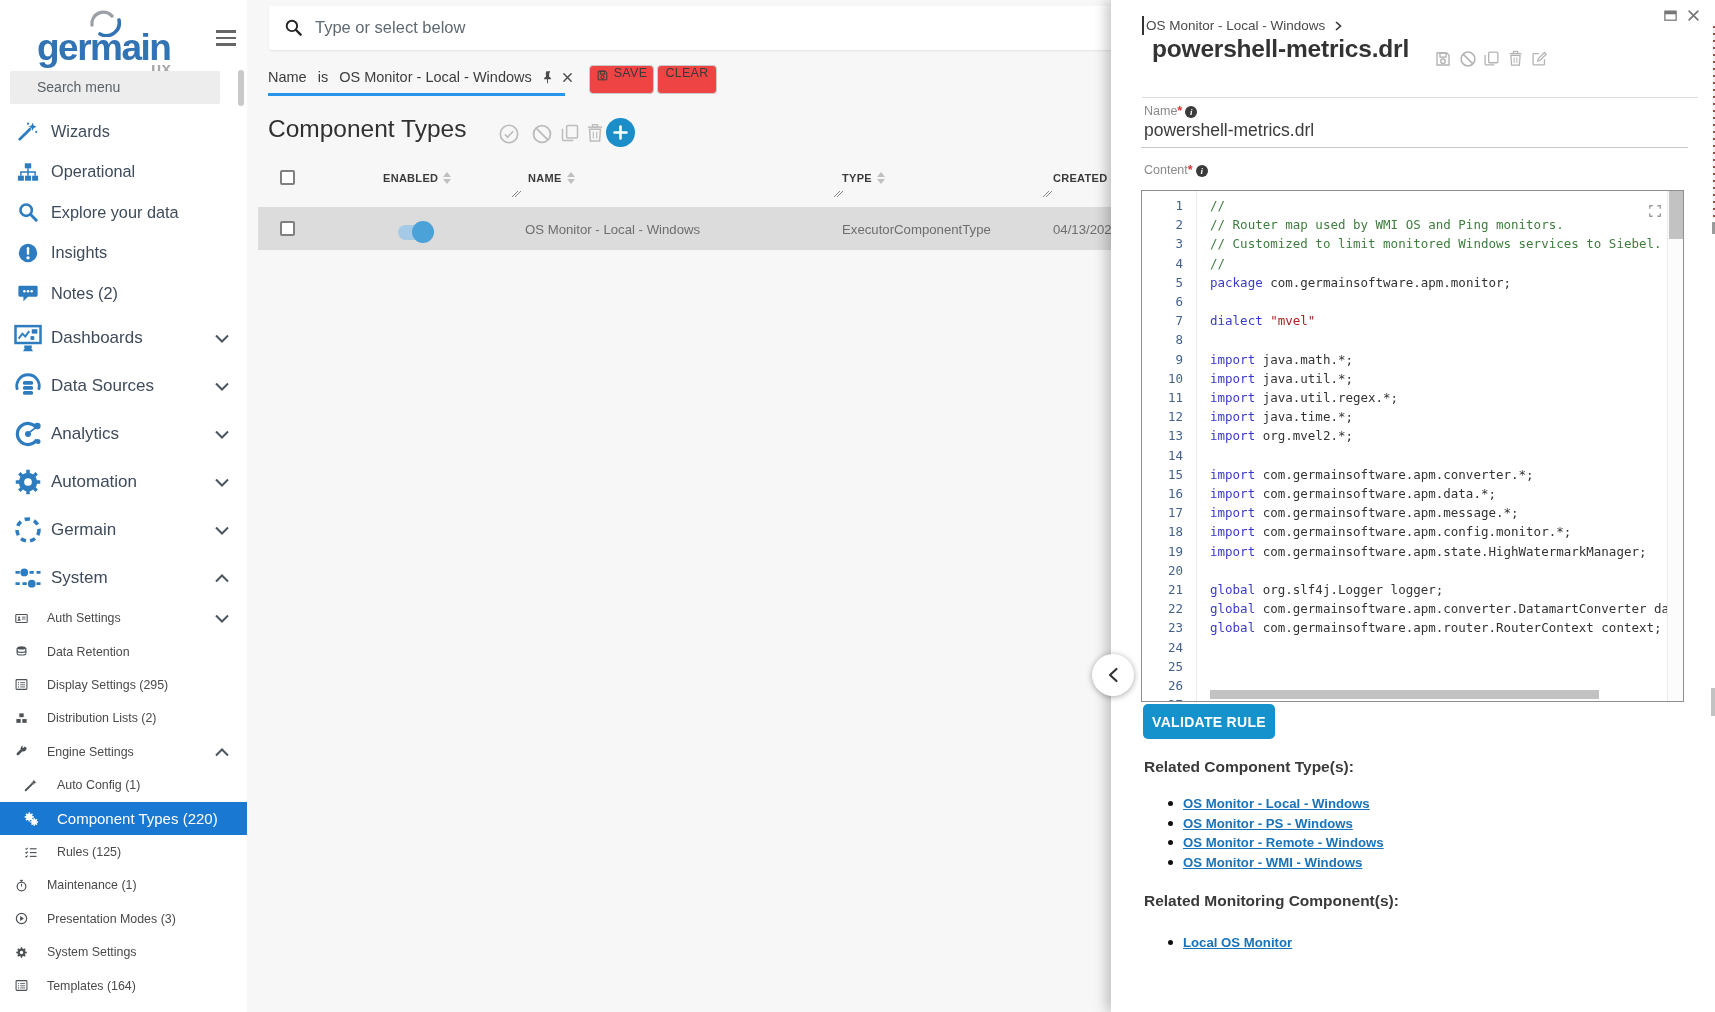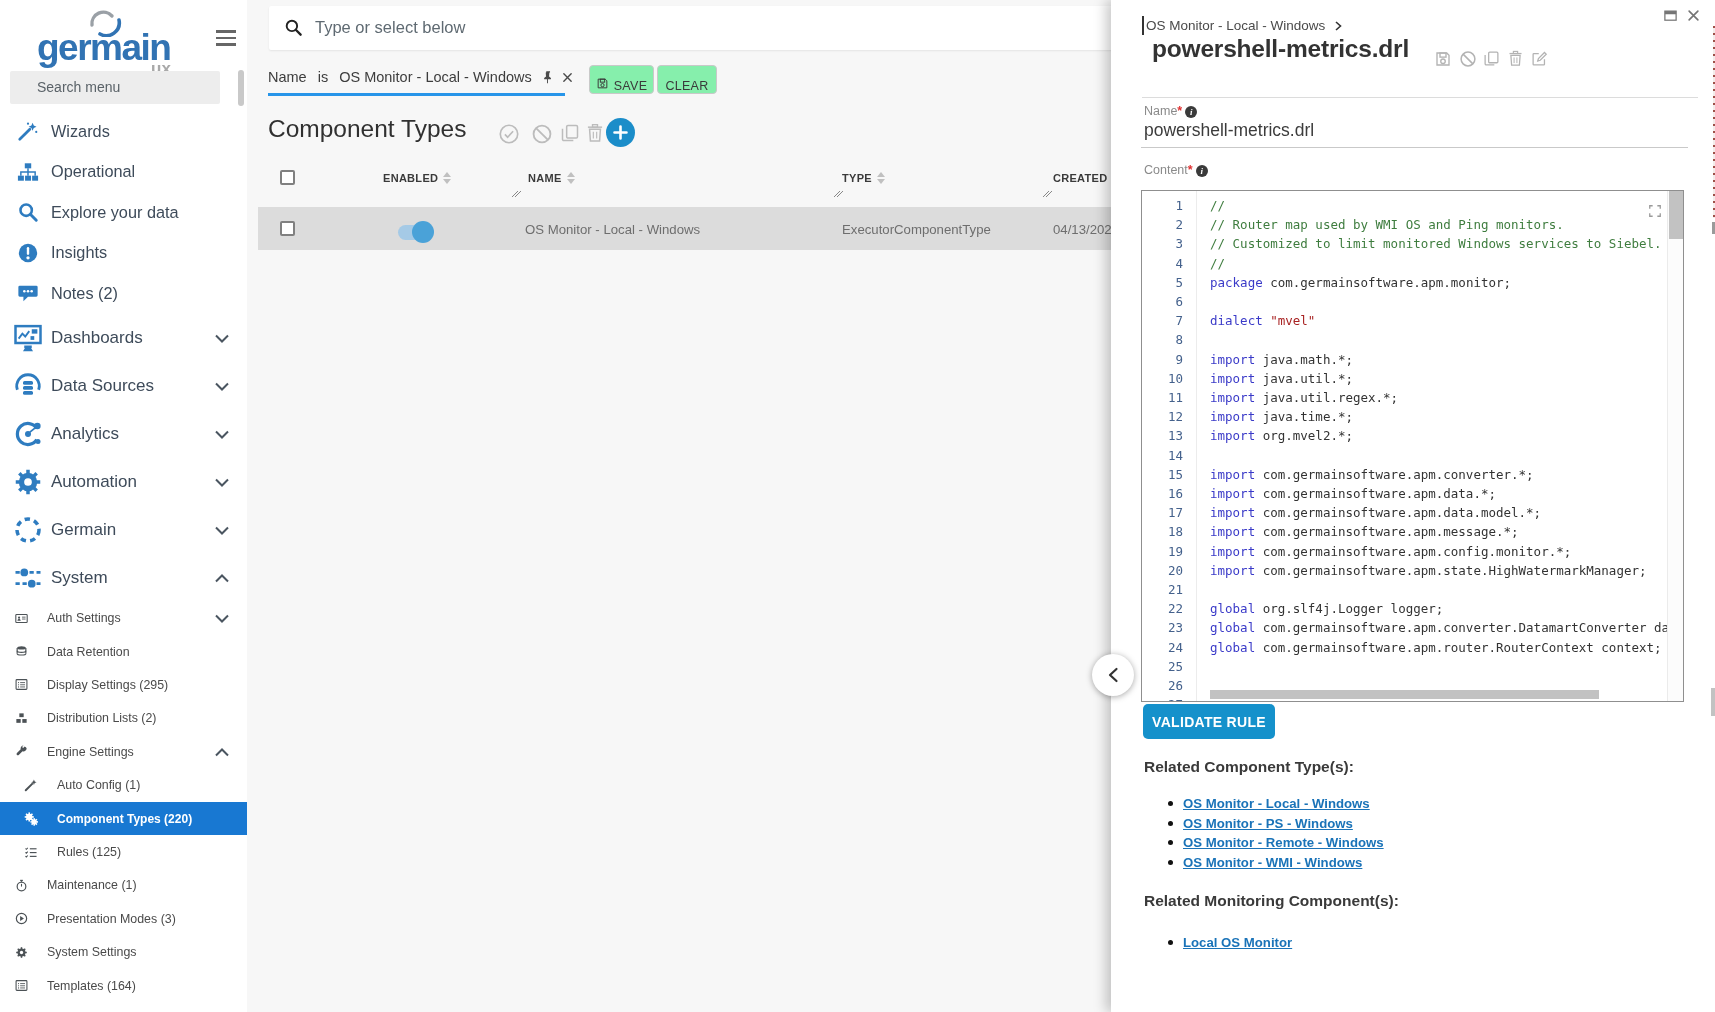--- a/index.html
+++ b/index.html
@@ -15,35 +15,35 @@
   #hamburger div { height:2.5px; background:#666; margin:4px 0; }
   #sidebar-search { position:absolute; left:10px; top:71px; width:210px; height:33px; background:#ededed; border-radius:2px; font-size:14px; color:#5a6268; line-height:33px; padding-left:27px; }
   #sidebar-scrollthumb { position:absolute; left:238px; top:70px; width:6px; height:36px; background:#c9c9c9; border-radius:3px; }
   #nav { position:absolute; left:0; top:111px; width:247px; }
   .nav-item { position:absolute; left:0; width:247px; display:flex; align-items:center; }
   .nav-item .lbl { color:#3e4b5a; white-space:nowrap; }
   .nav-item.lvl0.grpA .lbl { font-size:16.3px; }
   .nav-item.lvl0.grpB .lbl { font-size:17px; }
   .nav-item.lvl1 .lbl, .nav-item.lvl2 .lbl { font-size:12.4px; color:#4a4a4a; }
   .nav-item.selected { background:#1878d2; }
-  .nav-item.selected .lbl { color:#fff; font-weight:700; font-size:12px; }
+  .nav-item.selected .lbl { color:#fff; font-weight:400; font-size:15px; }
   .nav-ico { position:absolute; display:flex; align-items:center; justify-content:center; }
   .nav-chev { position:absolute; left:215px; }
 
   
   #main { position:absolute; left:247px; top:0; width:1468px; height:1012px; background:#f7f7f7; }
   #searchbar { position:absolute; left:22px; top:6px; width:845px; height:44px; background:#fff; border-radius:2px; box-shadow:0 1px 2px rgba(0,0,0,0.08); }
   #searchbar .ph { position:absolute; left:46px; top:12px; font-size:16.5px; color:#5f6a72; }
   #search-ico { position:absolute; left:15px; top:12px; }
   #chip { position:absolute; left:21px; top:64px; height:26px; display:flex; align-items:center; font-size:14.5px; color:#3d3d3d; }
   #chip .fld { margin-right:11px; }
   #chip .op { margin-right:11px; }
   #chip .val { margin-right:9px; }
   #chip-underline { position:absolute; left:21px; top:93px; width:297px; height:3px; background:#2795e9; }
-  .btn-outline { position:absolute; top:65px; height:29px; background:#86efac; border:1px solid #c9c9c9; border-radius:4px; display:flex; align-items:flex-end; justify-content:center; font-size:12.5px; color:#3a3a3a; letter-spacing:0.3px; }
+  .btn-outline { position:absolute; top:65px; height:29px; background:#ef4444; border:1px solid #c9c9c9; border-radius:4px; display:flex; align-items:flex-start; justify-content:center; font-size:12.5px; color:#3a3a3a; letter-spacing:0.3px; }
   #save-btn { left:342px; width:65px; }
   #clear-btn { left:410px; width:60px; }
   #page-title { position:absolute; left:21px; top:115px; font-size:24.5px; color:#303030; font-weight:500; }
   .hd-ico { position:absolute; top:123px; }
   #add-btn { position:absolute; left:359px; top:118px; width:29px; height:29px; border-radius:50%; background:#1b8dc9; color:#fff; display:flex; align-items:center; justify-content:center; }
   
   .th { position:absolute; top:172px; font-size:11px; font-weight:700; color:#3a3a3a; letter-spacing:0.3px; display:flex; align-items:center; }
   .sort { display:inline-block; margin-left:5px; }
   .sort i { display:block; width:0; height:0; border-left:4px solid transparent; border-right:4px solid transparent; }
   .sort .up { border-bottom:5px solid #c0c0c0; margin-bottom:2px; }
@@ -626,21 +626,20 @@
         <div class="cl"><span class="tok-kw">dialect</span> <span class="tok-str">"mvel"</span></div>
         <div class="cl">&nbsp;</div>
         <div class="cl"><span class="tok-kw">import</span> java.math.*;</div>
         <div class="cl"><span class="tok-kw">import</span> java.util.*;</div>
         <div class="cl"><span class="tok-kw">import</span> java.util.regex.*;</div>
         <div class="cl"><span class="tok-kw">import</span> java.time.*;</div>
         <div class="cl"><span class="tok-kw">import</span> org.mvel2.*;</div>
         <div class="cl">&nbsp;</div>
         <div class="cl"><span class="tok-kw">import</span> com.germainsoftware.apm.converter.*;</div>
         <div class="cl"><span class="tok-kw">import</span> com.germainsoftware.apm.data.*;</div>
-        <div class="cl"><span class="tok-kw">import</span> com.germainsoftware.apm.data.model.*;</div>
         <div class="cl"><span class="tok-kw">import</span> com.germainsoftware.apm.message.*;</div>
         <div class="cl"><span class="tok-kw">import</span> com.germainsoftware.apm.config.monitor.*;</div>
         <div class="cl"><span class="tok-kw">import</span> com.germainsoftware.apm.state.HighWatermarkManager;</div>
         <div class="cl">&nbsp;</div>
         <div class="cl"><span class="tok-kw">global</span> org.slf4j.Logger logger;</div>
         <div class="cl"><span class="tok-kw">global</span> com.germainsoftware.apm.converter.DatamartConverter dat</div>
         <div class="cl"><span class="tok-kw">global</span> com.germainsoftware.apm.router.RouterContext context;</div>
       </div>
     <span id="fullscreen-ico"><svg width="14" height="14" viewBox="0 0 24 24">
           <path d="M3 8V3h5M16 3h5v5M21 16v5h-5M8 21H3v-5" fill="none" stroke="#9a9a9a" stroke-width="2.2"></path>

